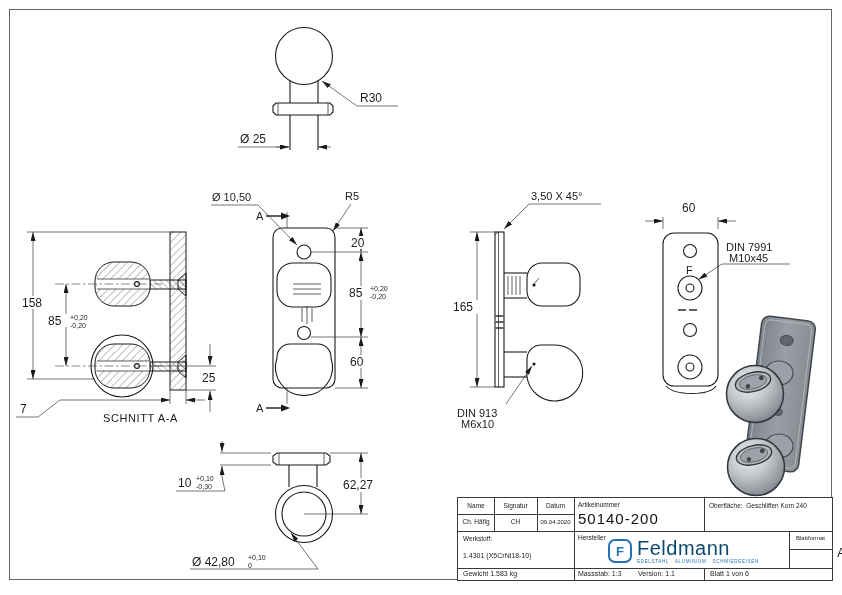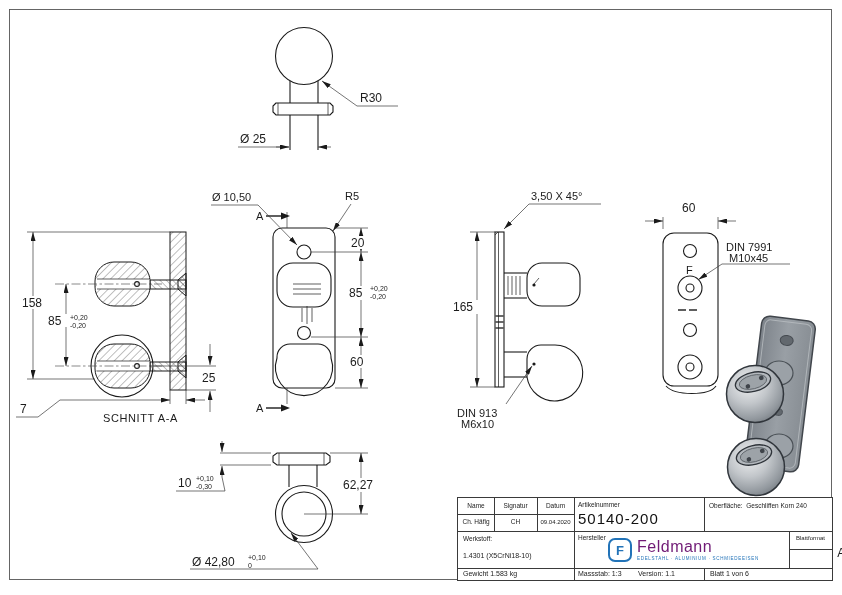--- a/index.html
+++ b/index.html
@@ -21,21 +21,21 @@
   #tb .hline{height:1px;} #tb .vline{width:1px;}
   #tb .cell{position:absolute;white-space:nowrap;}
   .lab{font-size:6.5px;color:#222;}
   .val7{font-size:7px;color:#222;}
   .ctr{text-align:center;}
   #artnr{font-size:15px;letter-spacing:1px;color:#111;}
   #a4{font-size:12px;}
   #logo{position:absolute;left:150px;top:40px;display:flex;align-items:center;gap:5px;}
   #logo .fbox{width:20px;height:20px;border:2.5px solid #2273b8;border-radius:7px;display:flex;align-items:center;justify-content:center;}
   #logo .fbox span{color:#2273b8;font-size:13px;font-weight:bold;line-height:1;}
-  #logo .brand{color:#701a75;font-size:16px;letter-spacing:.5px;line-height:1;}
+  #logo .brand{color:#0c4a6e;font-size:20px;letter-spacing:.5px;line-height:1;}
   #logo .tagline{color:#2273b8;font-size:4.5px;letter-spacing:.7px;margin-top:1px;}
 </style>
 </head>
 <body>
 
 <div id="sheet">
 
 <svg width="842" height="595" viewBox="0 0 842 595">
   <defs>
     <marker id="mE" markerUnits="userSpaceOnUse" markerWidth="9" markerHeight="5" refX="9" refY="2.5" orient="auto">

